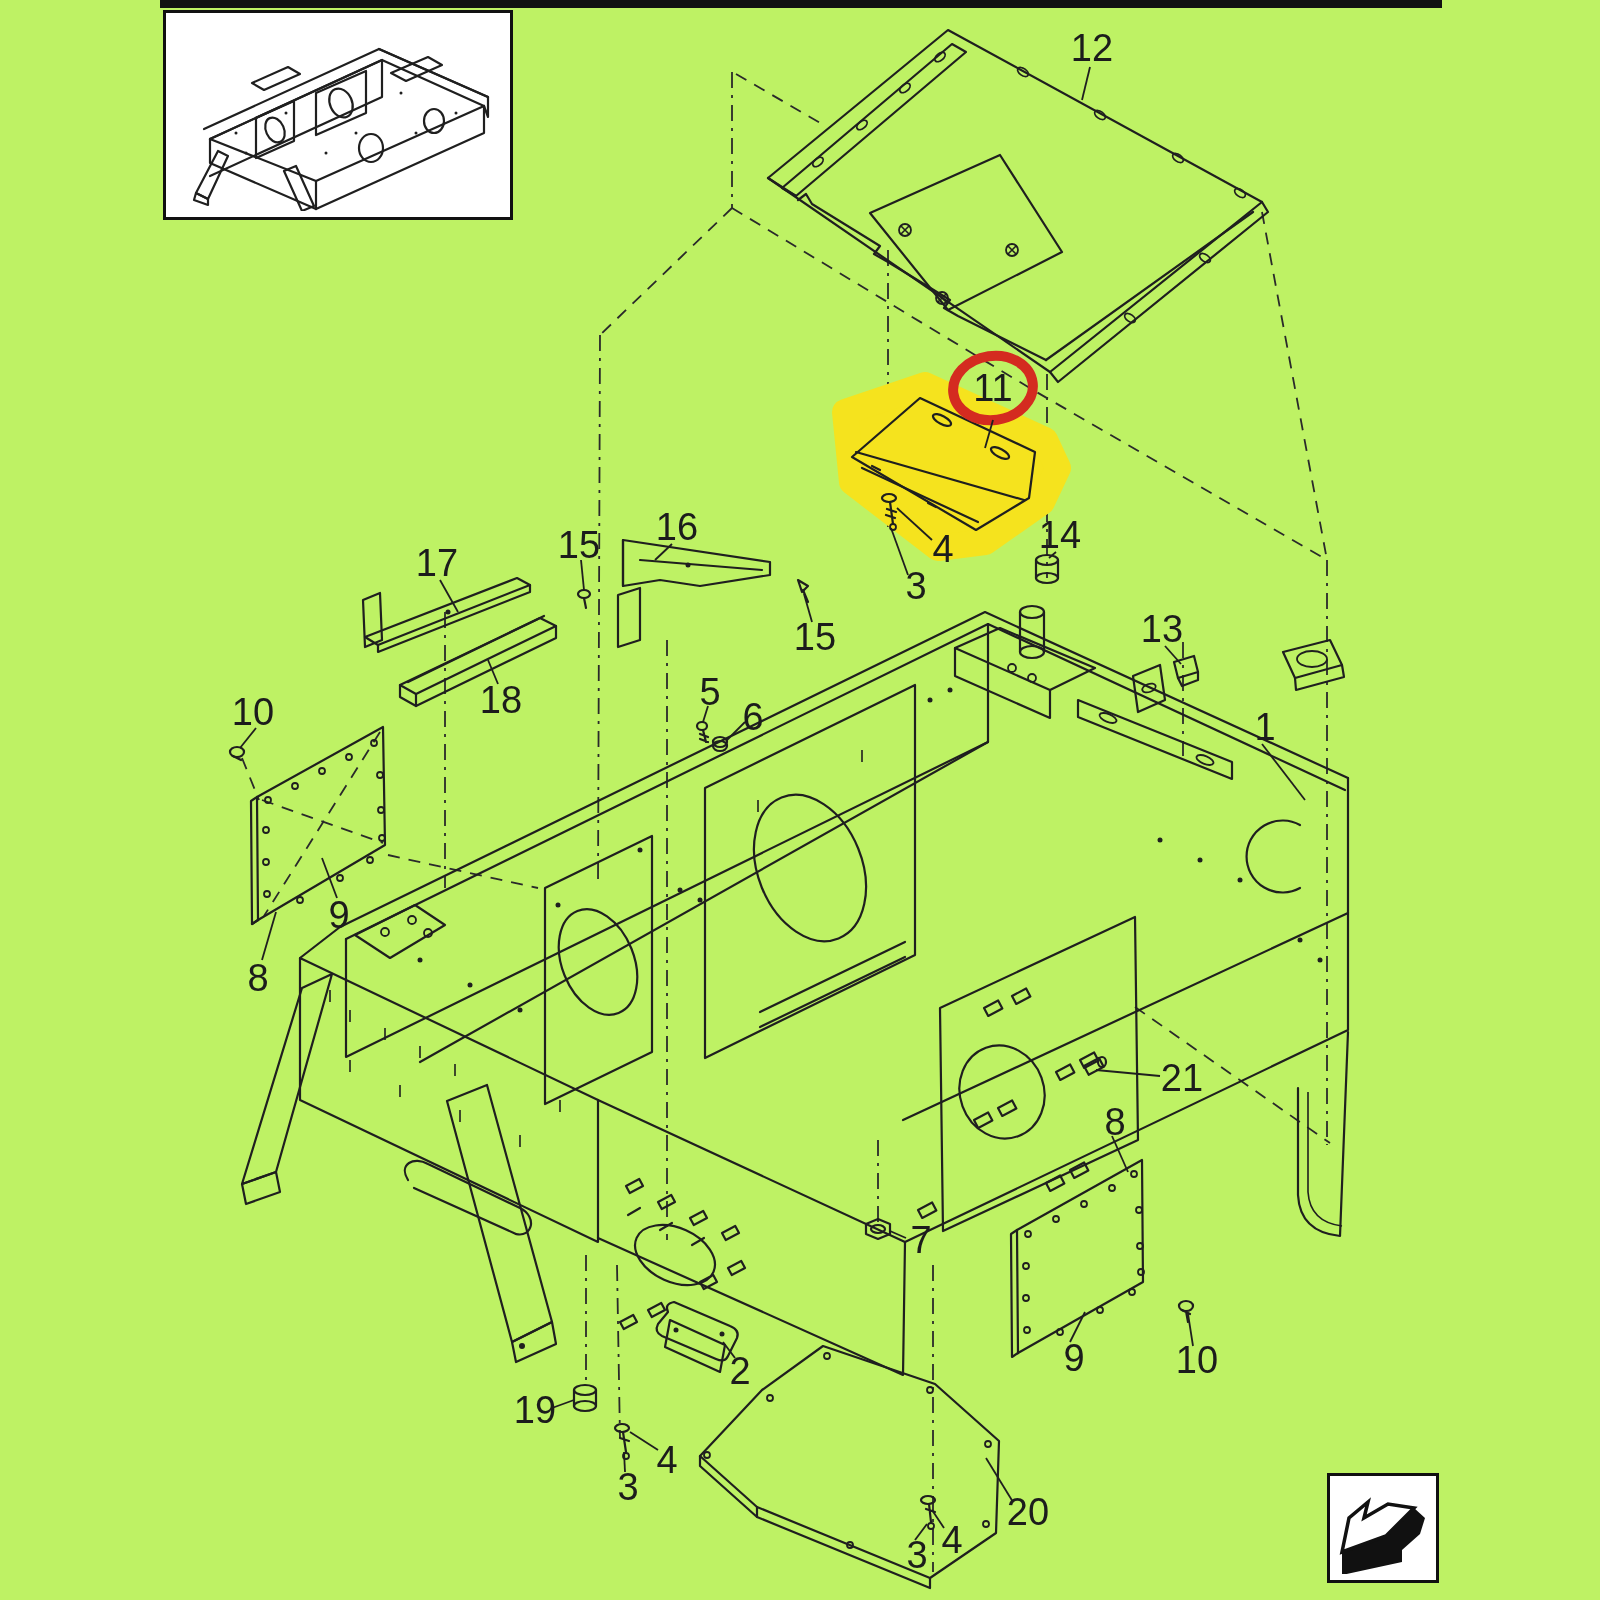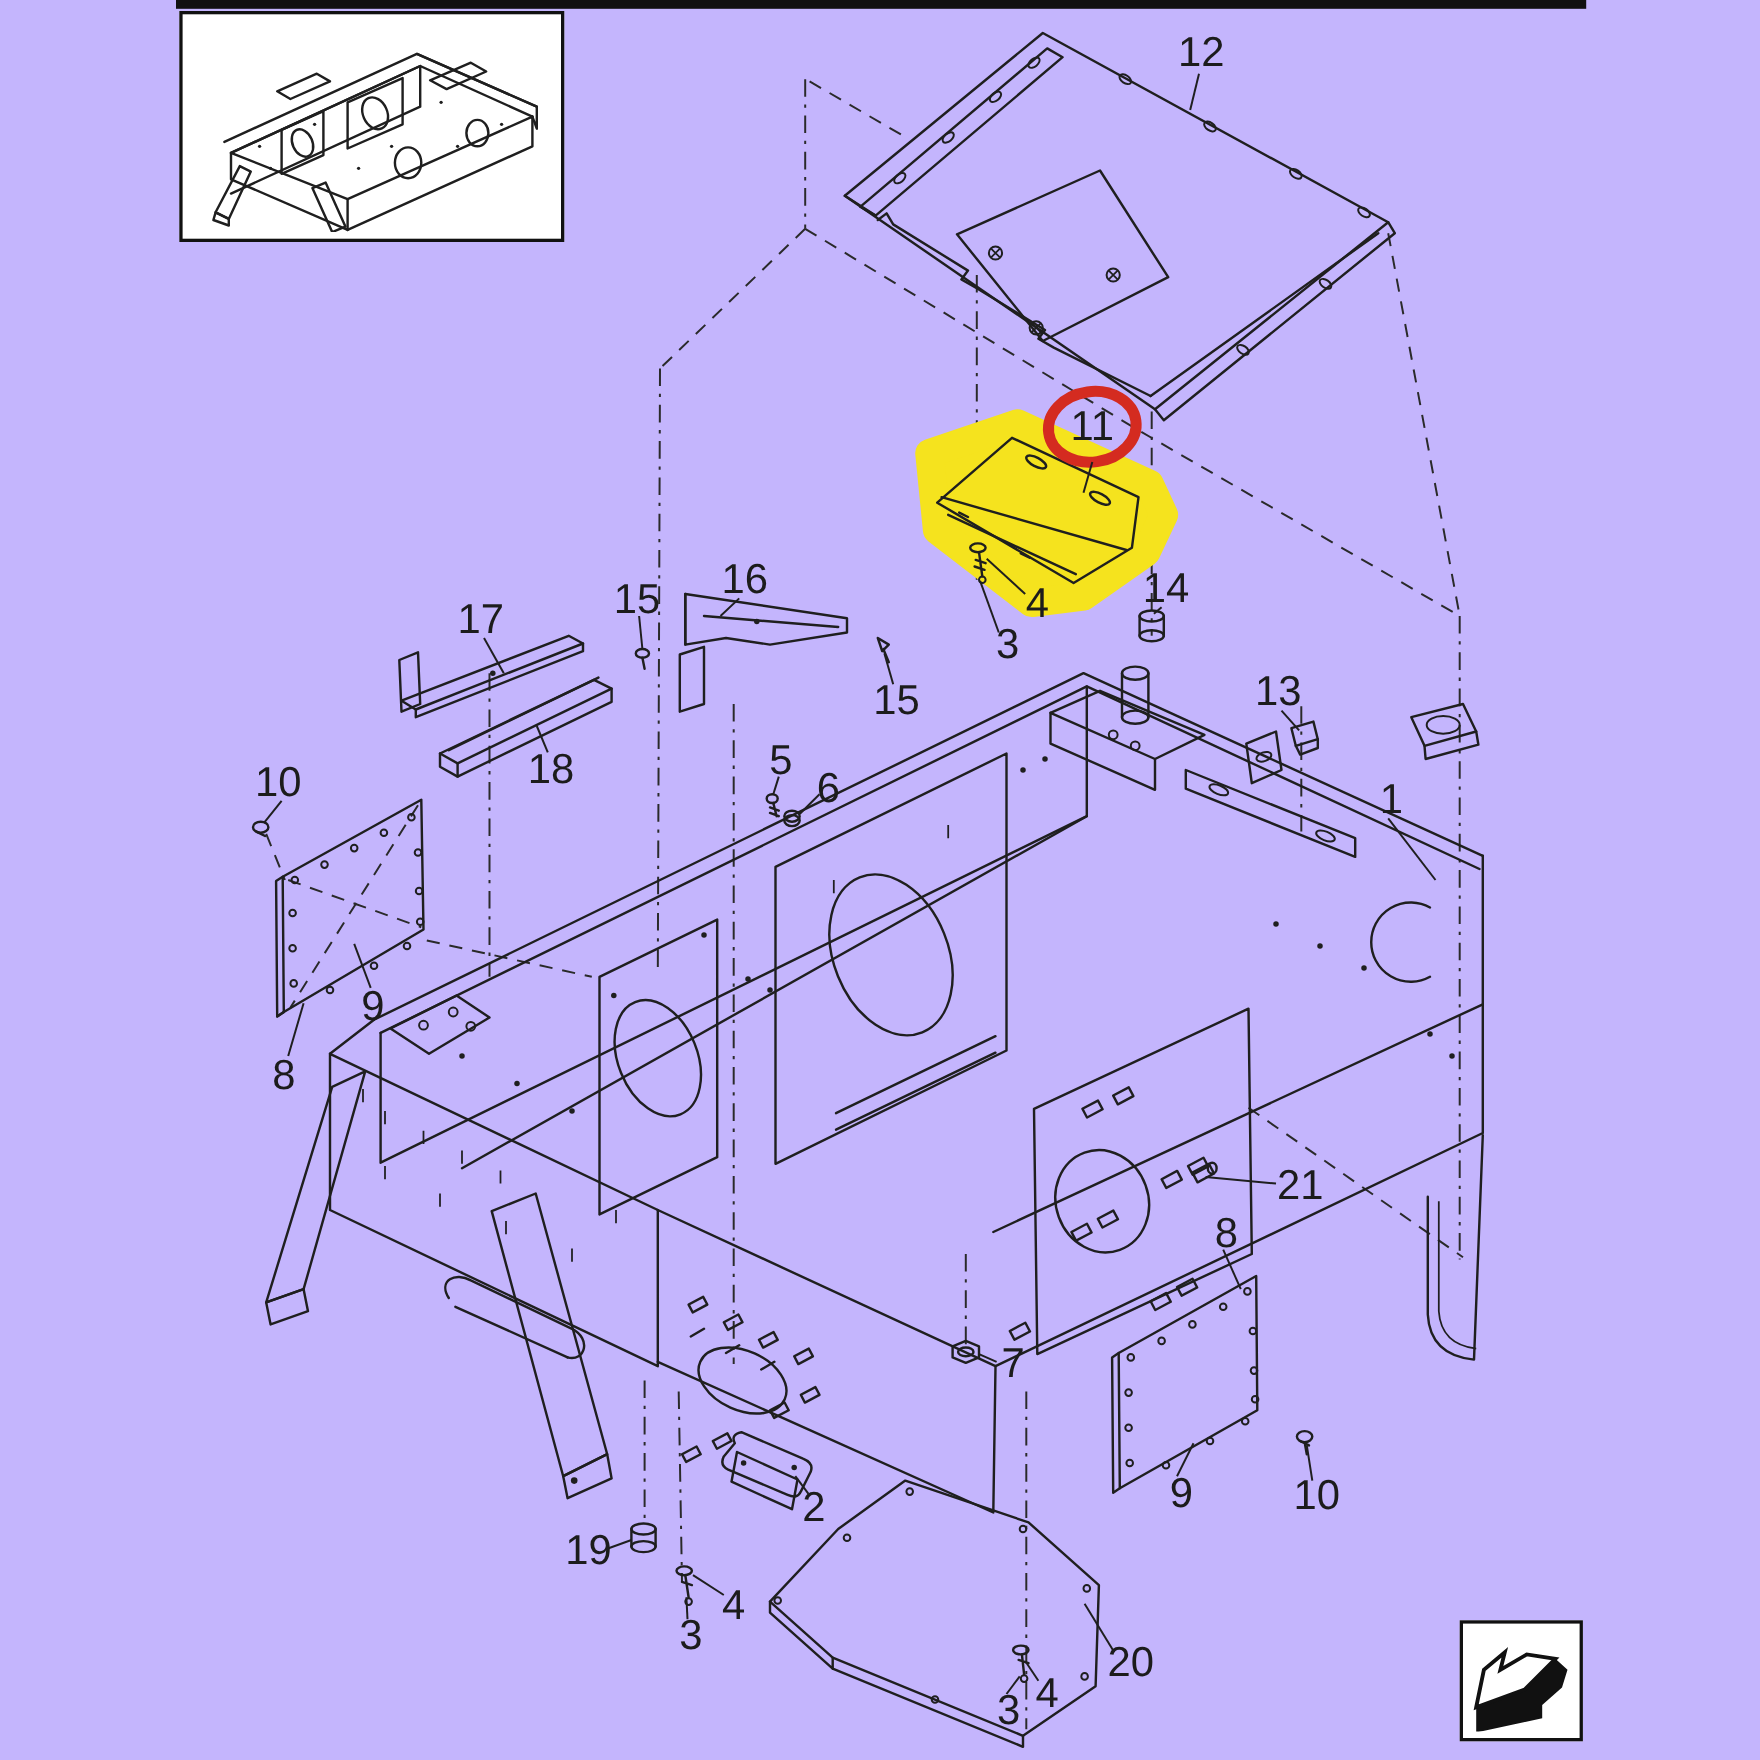--- a/index.html
+++ b/index.html
@@ -1,16 +1,16 @@
 <!DOCTYPE html>
 <html><head>
 <meta charset="utf-8">
 <style>
   html,body{margin:0;padding:0;background:#ffffff;}
-  #stage{position:relative;width:1600px;height:1600px;background:#c4b5fd;overflow:hidden;
+  #stage{position:relative;width:1600px;height:1600px;background:#bef264;overflow:hidden;
          font-family:"Liberation Sans",sans-serif;text-decoration:underline;}
   #topbar{position:absolute;left:160px;top:0;width:1282px;height:8px;background:#111;}
   #thumbbox{position:absolute;left:163px;top:10px;width:344px;height:204px;border:3px solid #111;background:#fff;}
   #dirbox{position:absolute;left:1327px;top:1473px;width:106px;height:104px;border:3px solid #111;background:#fff;}
   svg{display:block;}
   .ln{fill:none;stroke:#1f1f1f;stroke-width:2.2;stroke-linejoin:round;stroke-linecap:round;}
   .thin{fill:none;stroke:#1f1f1f;stroke-width:1.6;}
   .dashdot{fill:none;stroke:#2a2a2a;stroke-width:1.8;stroke-dasharray:16 7 3 7;}
   .dashed{fill:none;stroke:#2a2a2a;stroke-width:1.8;stroke-dasharray:12 9;}
   .leader{fill:none;stroke:#1f1f1f;stroke-width:1.8;}

